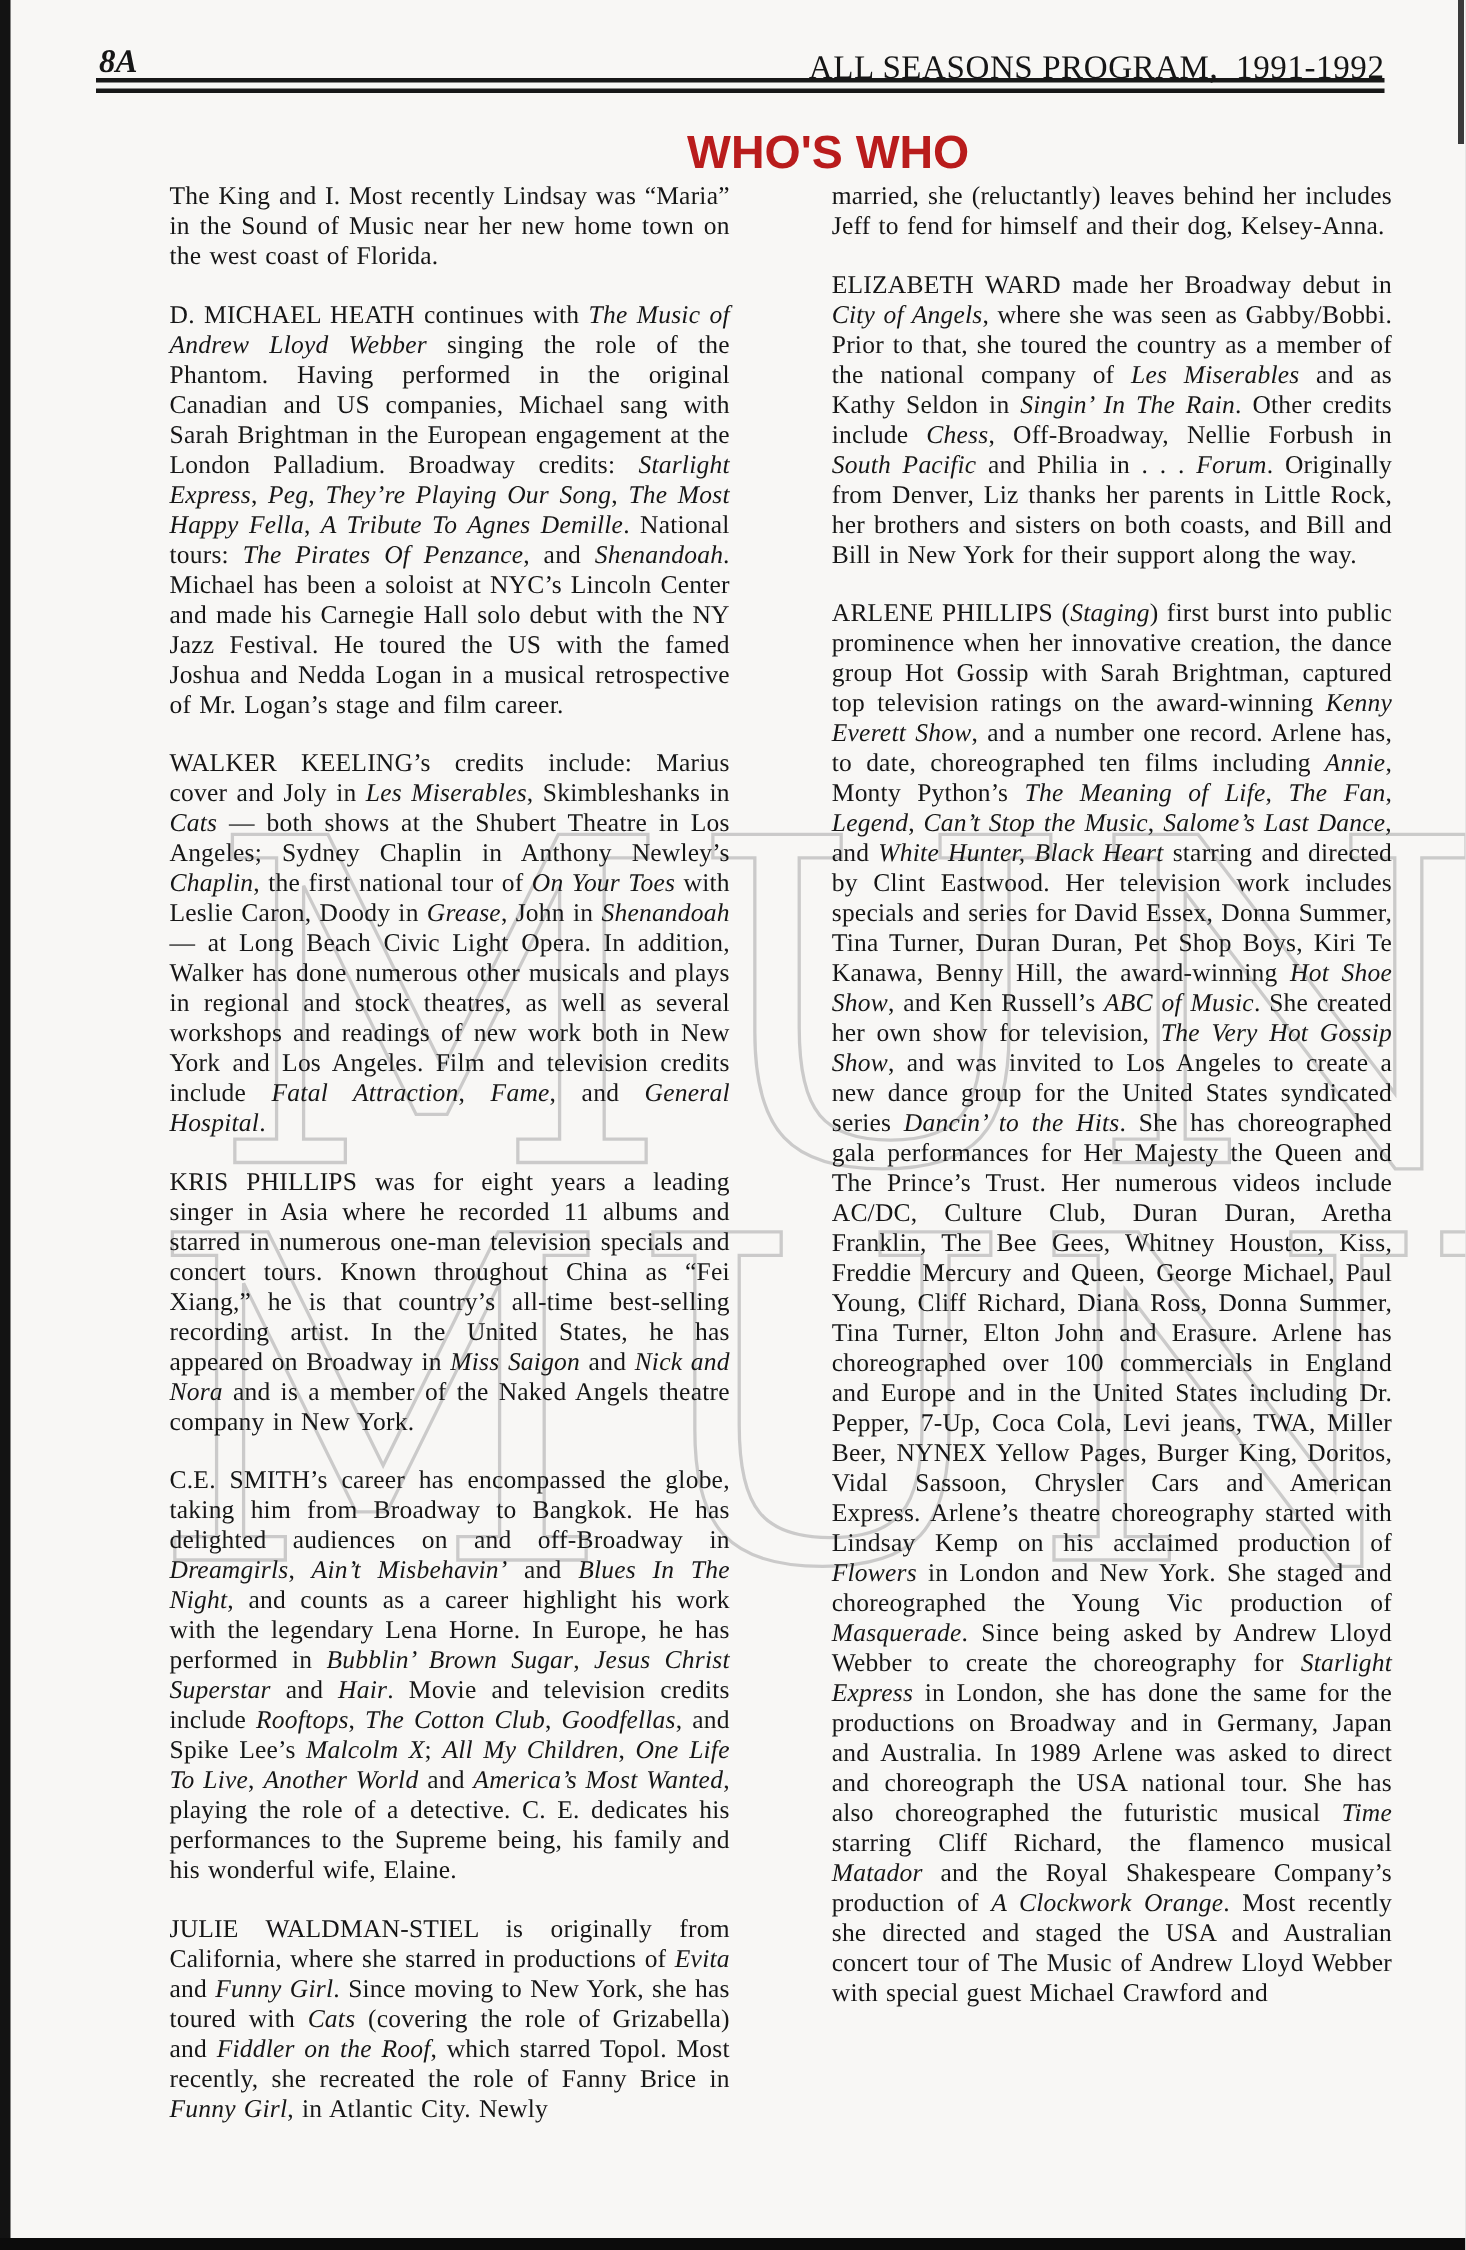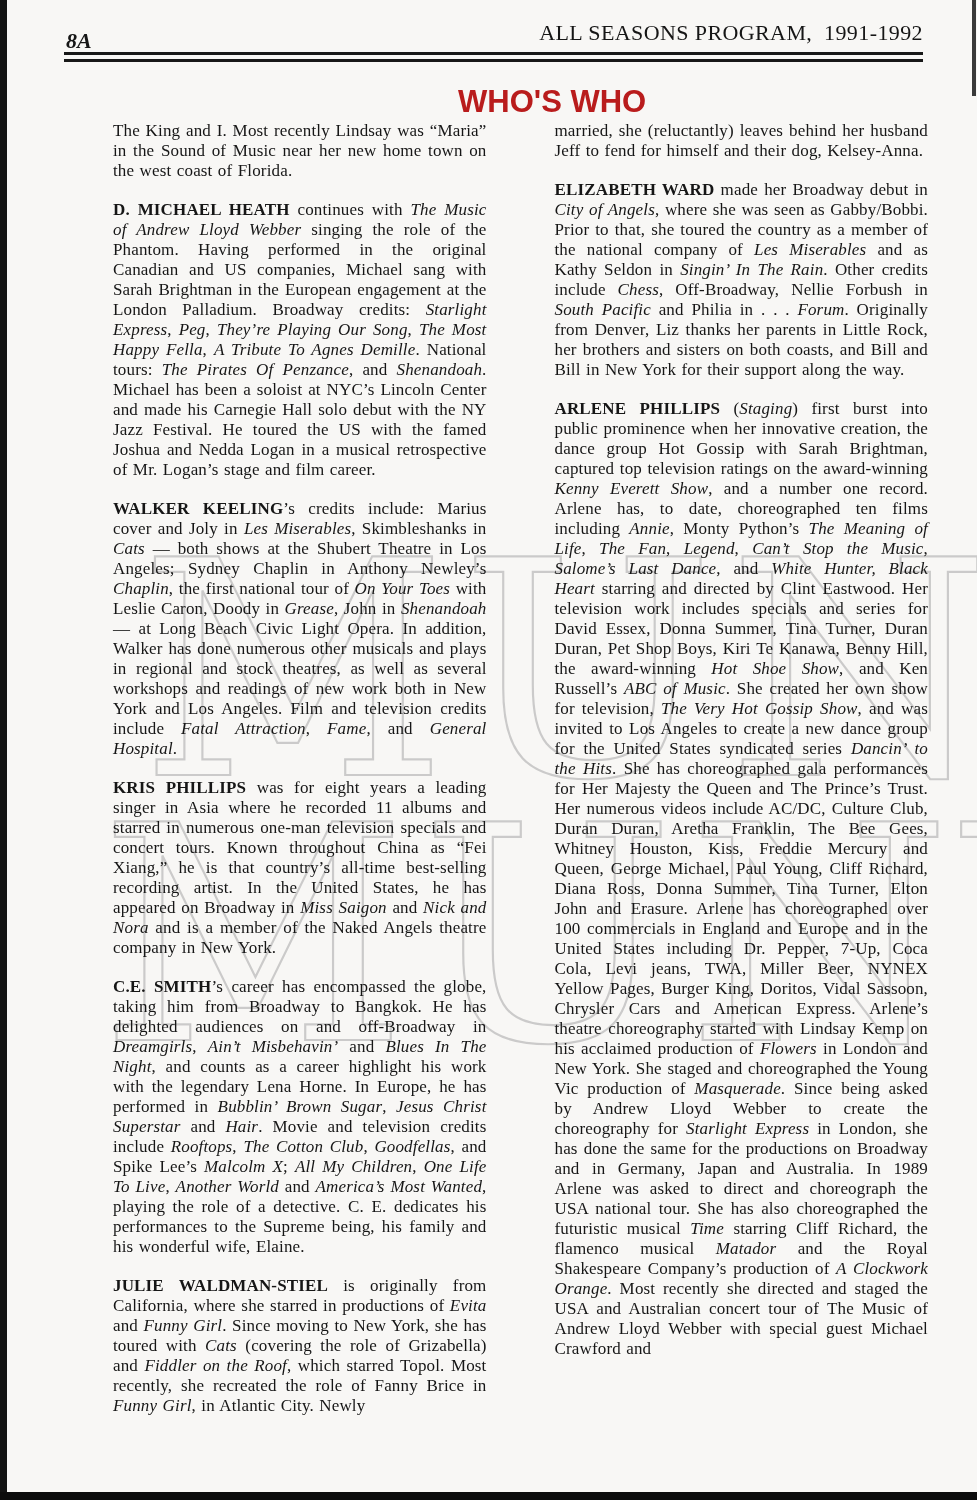--- a/index.html
+++ b/index.html
@@ -16,21 +16,21 @@
   .edge-bottom{position:absolute;left:0;top:1492px;width:100%;height:8px;background:#0c0c0c;z-index:5;}
   .edge-right-top{position:absolute;right:1px;top:0;width:4px;height:96px;background:#3a3a3a;z-index:5;}
 
   
   .page-number{
     position:absolute;left:66px;top:28px;
     font-family:"Liberation Serif",serif;
     font-style:italic;font-weight:bold;font-size:22px;z-index:3;
   }
   .program-title{
-    position:absolute;right:54px;top:20px;
+    position:absolute;right:54px;top:32px;
     font-family:"Liberation Serif",serif;
     font-size:22px;letter-spacing:0.4px;white-space:pre;z-index:3;
   }
   .rule{position:absolute;left:64px;width:859px;background:#181818;z-index:3;}
   .rule-top{top:52px;height:3px;}
   .rule-bottom{top:59px;height:3px;}
 
   .section-title{
     position:absolute;left:458px;top:84px;
     font-family:"Liberation Sans",sans-serif;
@@ -52,21 +52,21 @@
     display:flex;gap:68px;z-index:2;
   }
   .col{width:383px;}
   .para{
     margin:0 0 19px 0;
     font-size:17px;line-height:20px;
     text-align:justify;
     letter-spacing:0.15px;
     word-spacing:1px;
   }
-  .seg-b{font-weight:bold;}
+  .seg-b{font-weight:normal;}
   .seg-i{font-style:italic;}
   .seg-n{font-style:normal;}
 </style>
 </head>
 <body>
 
 <div class="page">
 
   <svg class="wm" width="977" height="1500" viewBox="0 0 977 1500" aria-hidden="true">
     <text x="140" y="775">MUNY</text>
@@ -87,19 +87,19 @@
   <div class="columns">
     <div class="col">
         <p class="para"><span class="seg-n">The King and I. Most recently Lindsay was “Maria” in the Sound of Music near her new home town on the west coast of Florida.</span></p>
         <p class="para"><span class="seg-b">D. MICHAEL HEATH</span><span class="seg-n"> continues with </span><span class="seg-i">The Music of Andrew Lloyd Webber</span><span class="seg-n"> singing the role of the Phantom. Having performed in the original Canadian and US companies, Michael sang with Sarah Brightman in the European engagement at the London Palladium. Broadway credits: </span><span class="seg-i">Starlight Express</span><span class="seg-n">, </span><span class="seg-i">Peg</span><span class="seg-n">, </span><span class="seg-i">They’re Playing Our Song</span><span class="seg-n">, </span><span class="seg-i">The Most Happy Fella</span><span class="seg-n">, </span><span class="seg-i">A Tribute To Agnes Demille</span><span class="seg-n">. National tours: </span><span class="seg-i">The Pirates Of Penzance</span><span class="seg-n">, and </span><span class="seg-i">Shenandoah</span><span class="seg-n">. Michael has been a soloist at NYC’s Lincoln Center and made his Carnegie Hall solo debut with the NY Jazz Festival. He toured the US with the famed Joshua and Nedda Logan in a musical retrospective of Mr. Logan’s stage and film career.</span></p>
         <p class="para"><span class="seg-b">WALKER KEELING</span><span class="seg-n">’s credits include: Marius cover and Joly in </span><span class="seg-i">Les Miserables</span><span class="seg-n">, Skimbleshanks in </span><span class="seg-i">Cats</span><span class="seg-n"> — both shows at the Shubert Theatre in Los Angeles; Sydney Chaplin in Anthony Newley’s </span><span class="seg-i">Chaplin</span><span class="seg-n">, the first national tour of </span><span class="seg-i">On Your Toes</span><span class="seg-n"> with Leslie Caron, Doody in </span><span class="seg-i">Grease</span><span class="seg-n">, John in </span><span class="seg-i">Shenandoah</span><span class="seg-n"> — at Long Beach Civic Light Opera. In addition, Walker has done numerous other musicals and plays in regional and stock theatres, as well as several workshops and readings of new work both in New York and Los Angeles. Film and television credits include </span><span class="seg-i">Fatal Attraction</span><span class="seg-n">, </span><span class="seg-i">Fame</span><span class="seg-n">, and </span><span class="seg-i">General Hospital</span><span class="seg-n">.</span></p>
         <p class="para"><span class="seg-b">KRIS PHILLIPS</span><span class="seg-n"> was for eight years a leading singer in Asia where he recorded 11 albums and starred in numerous one-man television specials and concert tours. Known throughout China as “Fei Xiang,” he is that country’s all-time best-selling recording artist. In the United States, he has appeared on Broadway in </span><span class="seg-i">Miss Saigon</span><span class="seg-n"> and </span><span class="seg-i">Nick and Nora</span><span class="seg-n"> and is a member of the Naked Angels theatre company in New York.</span></p>
         <p class="para"><span class="seg-b">C.E. SMITH</span><span class="seg-n">’s career has encompassed the globe, taking him from Broadway to Bangkok. He has delighted audiences on and off-Broadway in </span><span class="seg-i">Dreamgirls</span><span class="seg-n">, </span><span class="seg-i">Ain’t Misbehavin’</span><span class="seg-n"> and </span><span class="seg-i">Blues In The Night</span><span class="seg-n">, and counts as a career highlight his work with the legendary Lena Horne. In Europe, he has performed in </span><span class="seg-i">Bubblin’ Brown Sugar</span><span class="seg-n">, </span><span class="seg-i">Jesus Christ Superstar</span><span class="seg-n"> and </span><span class="seg-i">Hair</span><span class="seg-n">. Movie and television credits include </span><span class="seg-i">Rooftops</span><span class="seg-n">, </span><span class="seg-i">The Cotton Club</span><span class="seg-n">, </span><span class="seg-i">Goodfellas</span><span class="seg-n">, and Spike Lee’s </span><span class="seg-i">Malcolm X</span><span class="seg-n">; </span><span class="seg-i">All My Children</span><span class="seg-n">, </span><span class="seg-i">One Life To Live</span><span class="seg-n">, </span><span class="seg-i">Another World</span><span class="seg-n"> and </span><span class="seg-i">America’s Most Wanted</span><span class="seg-n">, playing the role of a detective. C. E. dedicates his performances to the Supreme being, his family and his wonderful wife, Elaine.</span></p>
         <p class="para"><span class="seg-b">JULIE WALDMAN-STIEL</span><span class="seg-n"> is originally from California, where she starred in productions of </span><span class="seg-i">Evita</span><span class="seg-n"> and </span><span class="seg-i">Funny Girl</span><span class="seg-n">. Since moving to New York, she has toured with </span><span class="seg-i">Cats</span><span class="seg-n"> (covering the role of Grizabella) and </span><span class="seg-i">Fiddler on the Roof</span><span class="seg-n">, which starred Topol. Most recently, she recreated the role of Fanny Brice in </span><span class="seg-i">Funny Girl</span><span class="seg-n">, in Atlantic City. Newly</span></p>
       </div>
     <div class="col">
-        <p class="para"><span class="seg-n">married, she (reluctantly) leaves behind her husband Jeff to fend for himself and their dog, Kelsey-Anna.</span></p>
+        <p class="para"><span class="seg-n">married, she (reluctantly) leaves behind her includes Jeff to fend for himself and their dog, Kelsey-Anna.</span></p>
         <p class="para"><span class="seg-b">ELIZABETH WARD</span><span class="seg-n"> made her Broadway debut in </span><span class="seg-i">City of Angels</span><span class="seg-n">, where she was seen as Gabby/Bobbi. Prior to that, she toured the country as a member of the national company of </span><span class="seg-i">Les Miserables</span><span class="seg-n"> and as Kathy Seldon in </span><span class="seg-i">Singin’ In The Rain</span><span class="seg-n">. Other credits include </span><span class="seg-i">Chess</span><span class="seg-n">, Off-Broadway, Nellie Forbush in </span><span class="seg-i">South Pacific</span><span class="seg-n"> and Philia in . . . </span><span class="seg-i">Forum</span><span class="seg-n">. Originally from Denver, Liz thanks her parents in Little Rock, her brothers and sisters on both coasts, and Bill and Bill in New York for their support along the way.</span></p>
         <p class="para"><span class="seg-b">ARLENE PHILLIPS</span><span class="seg-n"> (</span><span class="seg-i">Staging</span><span class="seg-n">) first burst into public prominence when her innovative creation, the dance group Hot Gossip with Sarah Brightman, captured top television ratings on the award-winning </span><span class="seg-i">Kenny Everett Show</span><span class="seg-n">, and a number one record. Arlene has, to date, choreographed ten films including </span><span class="seg-i">Annie</span><span class="seg-n">, Monty Python’s </span><span class="seg-i">The Meaning of Life</span><span class="seg-n">, </span><span class="seg-i">The Fan</span><span class="seg-n">, </span><span class="seg-i">Legend</span><span class="seg-n">, </span><span class="seg-i">Can’t Stop the Music</span><span class="seg-n">, </span><span class="seg-i">Salome’s Last Dance</span><span class="seg-n">, and </span><span class="seg-i">White Hunter, Black Heart</span><span class="seg-n"> starring and directed by Clint Eastwood. Her television work includes specials and series for David Essex, Donna Summer, Tina Turner, Duran Duran, Pet Shop Boys, Kiri Te Kanawa, Benny Hill, the award-winning </span><span class="seg-i">Hot Shoe Show</span><span class="seg-n">, and Ken Russell’s </span><span class="seg-i">ABC of Music</span><span class="seg-n">. She created her own show for television, </span><span class="seg-i">The Very Hot Gossip Show</span><span class="seg-n">, and was invited to Los Angeles to create a new dance group for the United States syndicated series </span><span class="seg-i">Dancin’ to the Hits</span><span class="seg-n">. She has choreographed gala performances for Her Majesty the Queen and The Prince’s Trust. Her numerous videos include AC/DC, Culture Club, Duran Duran, Aretha Franklin, The Bee Gees, Whitney Houston, Kiss, Freddie Mercury and Queen, George Michael, Paul Young, Cliff Richard, Diana Ross, Donna Summer, Tina Turner, Elton John and Erasure. Arlene has choreographed over 100 commercials in England and Europe and in the United States including Dr. Pepper, 7-Up, Coca Cola, Levi jeans, TWA, Miller Beer, NYNEX Yellow Pages, Burger King, Doritos, Vidal Sassoon, Chrysler Cars and American Express. Arlene’s theatre choreography started with Lindsay Kemp on his acclaimed production of </span><span class="seg-i">Flowers</span><span class="seg-n"> in London and New York. She staged and choreographed the Young Vic production of </span><span class="seg-i">Masquerade</span><span class="seg-n">. Since being asked by Andrew Lloyd Webber to create the choreography for </span><span class="seg-i">Starlight Express</span><span class="seg-n"> in London, she has done the same for the productions on Broadway and in Germany, Japan and Australia. In 1989 Arlene was asked to direct and choreograph the USA national tour. She has also choreographed the futuristic musical </span><span class="seg-i">Time</span><span class="seg-n"> starring Cliff Richard, the flamenco musical </span><span class="seg-i">Matador</span><span class="seg-n"> and the Royal Shakespeare Company’s production of </span><span class="seg-i">A Clockwork Orange</span><span class="seg-n">. Most recently she directed and staged the USA and Australian concert tour of The Music of Andrew Lloyd Webber with special guest Michael Crawford and</span></p>
       </div>
   </div>
 
 </div>
 
 </body></html>

